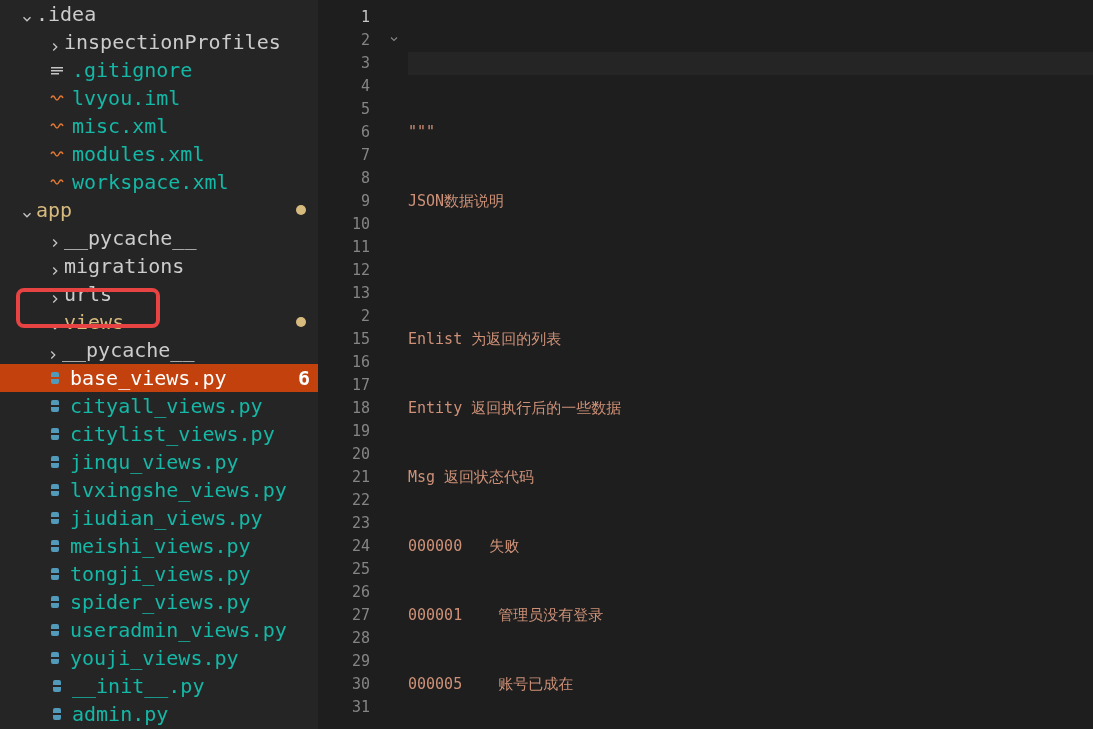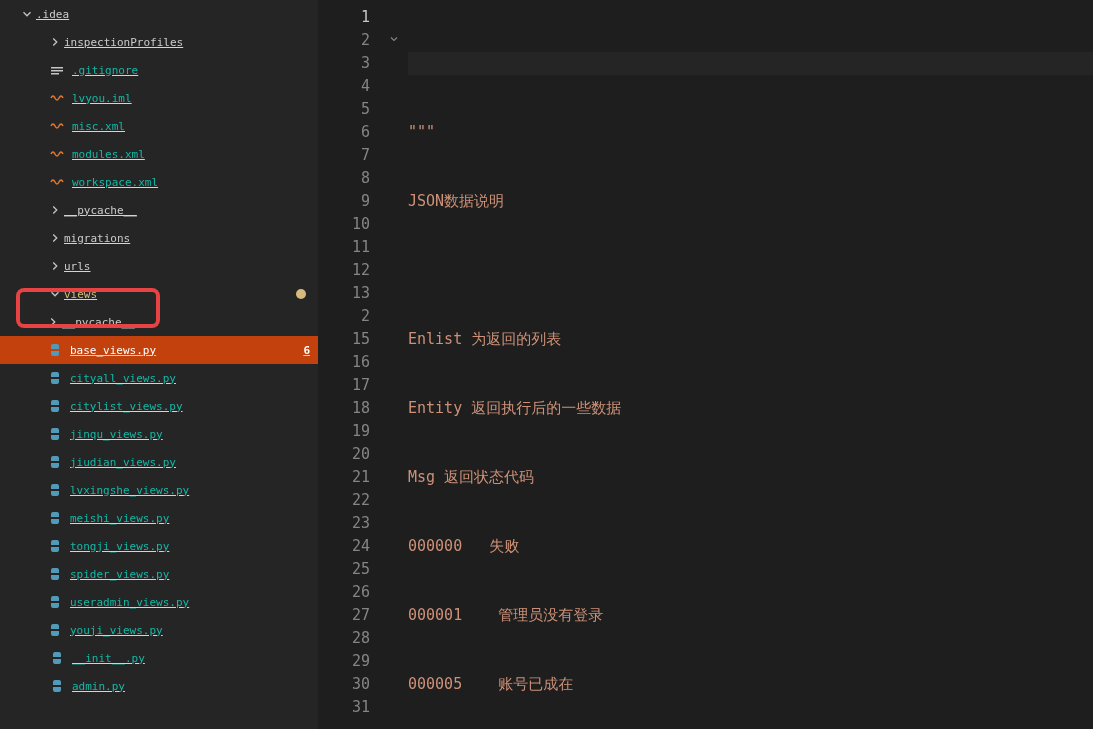--- a/index.html
+++ b/index.html
@@ -9,22 +9,21 @@
     color: #d4d4d4;
     width: 1093px;
     height: 729px;
     display: flex;
     overflow: hidden;
   }
   .sidebar {
     width: 318px;
     background: #252526;
     overflow-y: auto;
-    font-size: 11px;
-    text-decoration: underline;
+    font-size: 20px;
   }
   .tree-item {
     display: flex;
     align-items: center;
     height: 28px;
     padding-right: 8px;
     cursor: pointer;
     white-space: nowrap;
   }
   .tree-item.selected {
@@ -161,20 +160,27 @@
   </div>
   <div class="tree-item pad-1">
     <span class="icon xml-icon">
         <svg viewBox="0 0 16 16">
           <path d="M2 8 Q4 4 6 8 Q8 12 10 8 Q12 4 14 8" stroke="currentColor" fill="none" stroke-width="1.5"></path>
         </svg>
       </span>
     <span class="label">workspace.xml</span>
   </div>
 
+  <div class="tree-item pad-0">
+    <span class="chev"><svg viewBox="0 0 16 16">
+          <path d="M4 6 L8 10 L12 6" stroke="currentColor" fill="none" stroke-width="1.5"></path>
+        </svg></span>
+    <span class="label folder-label orange">app</span>
+    <span class="dot"></span>
+  </div>
   <div class="tree-item pad-1">
     <span class="chev"><svg viewBox="0 0 16 16">
           <path d="M6 4 L10 8 L6 12" stroke="currentColor" fill="none" stroke-width="1.5"></path>
         </svg></span>
     <span class="label folder-label">__pycache__</span>
   </div>
   <div class="tree-item pad-1">
     <span class="chev"><svg viewBox="0 0 16 16">
           <path d="M6 4 L10 8 L6 12" stroke="currentColor" fill="none" stroke-width="1.5"></path>
         </svg></span>
@@ -234,29 +240,29 @@
         </svg>
       </span>
     <span class="label">jinqu_views.py</span>
   </div>
   <div class="tree-item pad-2">
     <span class="icon py-icon">
         <svg viewBox="0 0 16 16">
           <path d="M6 2h4a2 2 0 012 2v3H4V4a2 2 0 012-2zM4 9h8v3a2 2 0 01-2 2H6a2 2 0 01-2-2V9z" fill="currentColor"></path>
         </svg>
       </span>
+    <span class="label">lvxingshe_views.py</span>
+  </div>
+  <div class="tree-item pad-2">
+    <span class="icon py-icon">
+        <svg viewBox="0 0 16 16">
+          <path d="M6 2h4a2 2 0 012 2v3H4V4a2 2 0 012-2zM4 9h8v3a2 2 0 01-2 2H6a2 2 0 01-2-2V9z" fill="currentColor"></path>
+        </svg>
+      </span>
     <span class="label">jiudian_views.py</span>
-  </div>
-  <div class="tree-item pad-2">
-    <span class="icon py-icon">
-        <svg viewBox="0 0 16 16">
-          <path d="M6 2h4a2 2 0 012 2v3H4V4a2 2 0 012-2zM4 9h8v3a2 2 0 01-2 2H6a2 2 0 01-2-2V9z" fill="currentColor"></path>
-        </svg>
-      </span>
-    <span class="label">lvxingshe_views.py</span>
   </div>
   <div class="tree-item pad-2">
     <span class="icon py-icon">
         <svg viewBox="0 0 16 16">
           <path d="M6 2h4a2 2 0 012 2v3H4V4a2 2 0 012-2zM4 9h8v3a2 2 0 01-2 2H6a2 2 0 01-2-2V9z" fill="currentColor"></path>
         </svg>
       </span>
     <span class="label">meishi_views.py</span>
   </div>
   <div class="tree-item pad-2">

